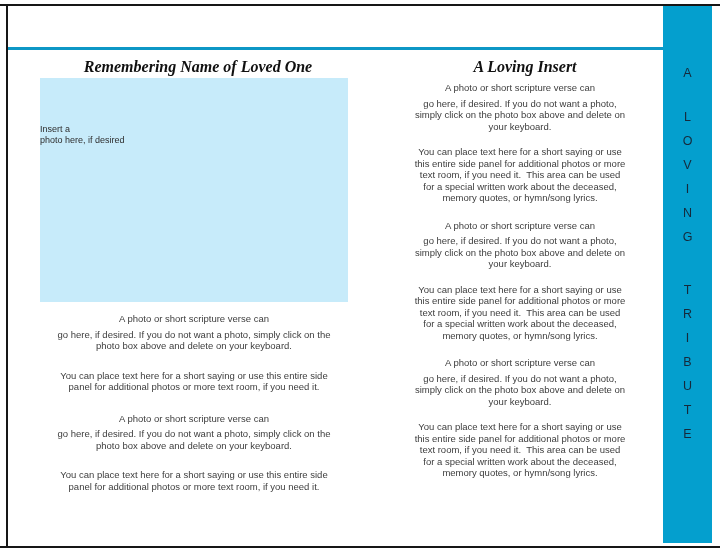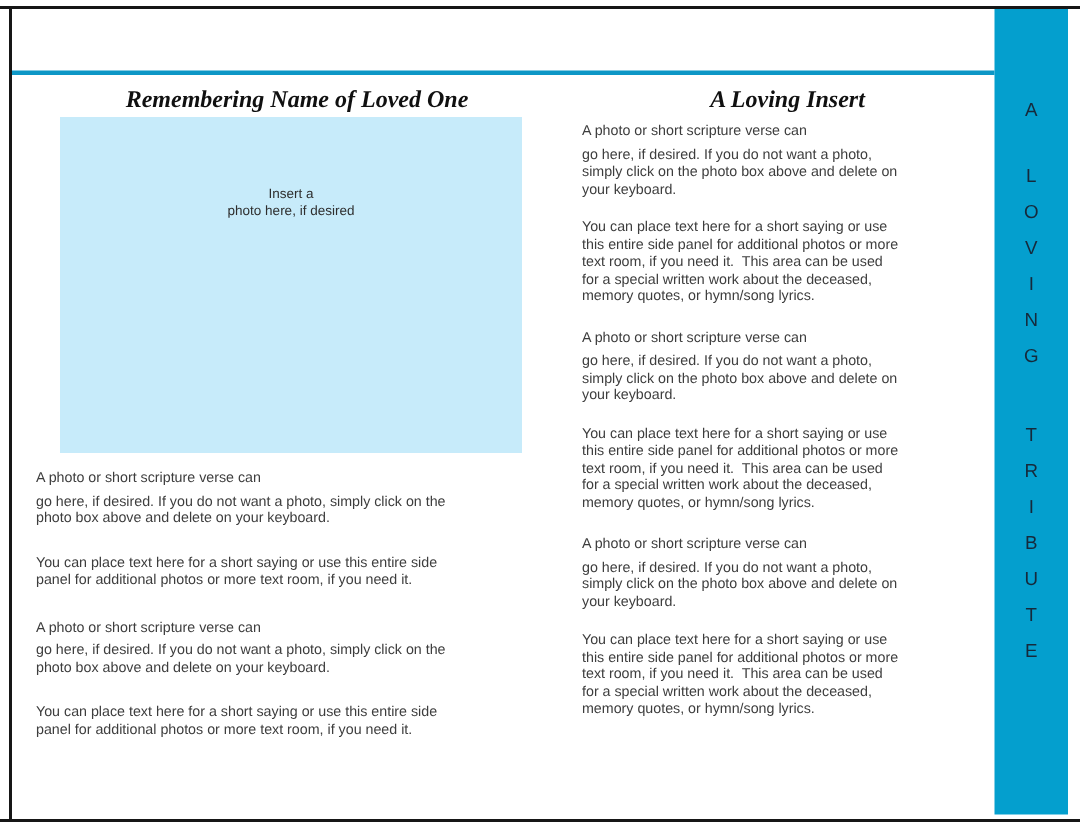--- a/index.html
+++ b/index.html
@@ -40,29 +40,28 @@
     display:block;height:24px;line-height:24px;width:100%;
     text-align:center;font-size:12.5px;color:#16293b;
   }
   .spine .gap1{margin-top:20px;}
   .spine .gap2{margin-top:29px;}
 
   
   .photo-box{
     position:absolute;left:40px;top:78px;width:308px;height:224px;
     background:#c7ebfa;
-    text-align:center;
     padding-top:46px;box-sizing:border-box;
     font-size:9px;line-height:11px;color:#2e2e2e;
     white-space:pre-line;
     cursor:pointer;
   }
 
   
-  .col{position:absolute;box-sizing:border-box;color:#3d3d3d;}
+  .col{position:absolute;box-sizing:border-box;text-align:center;color:#3d3d3d;}
   .col-left{left:24px;top:306px;width:340px;padding-top:7px;}
   .col-right{left:388px;top:78px;width:264px;padding-top:4px;}
   .blk{white-space:pre-line;font-size:9.5px;line-height:11.5px;margin:0;}
   .blk.verse{margin-bottom:4px;}
   .col-left .blk.para{margin-bottom:18px;}
   .col-left .blk.saying{margin-bottom:20px;}
   .col-right .blk.para{margin-bottom:14px;}
   .col-right .blk.saying{margin-bottom:16px;}
 </style>
 </head>

